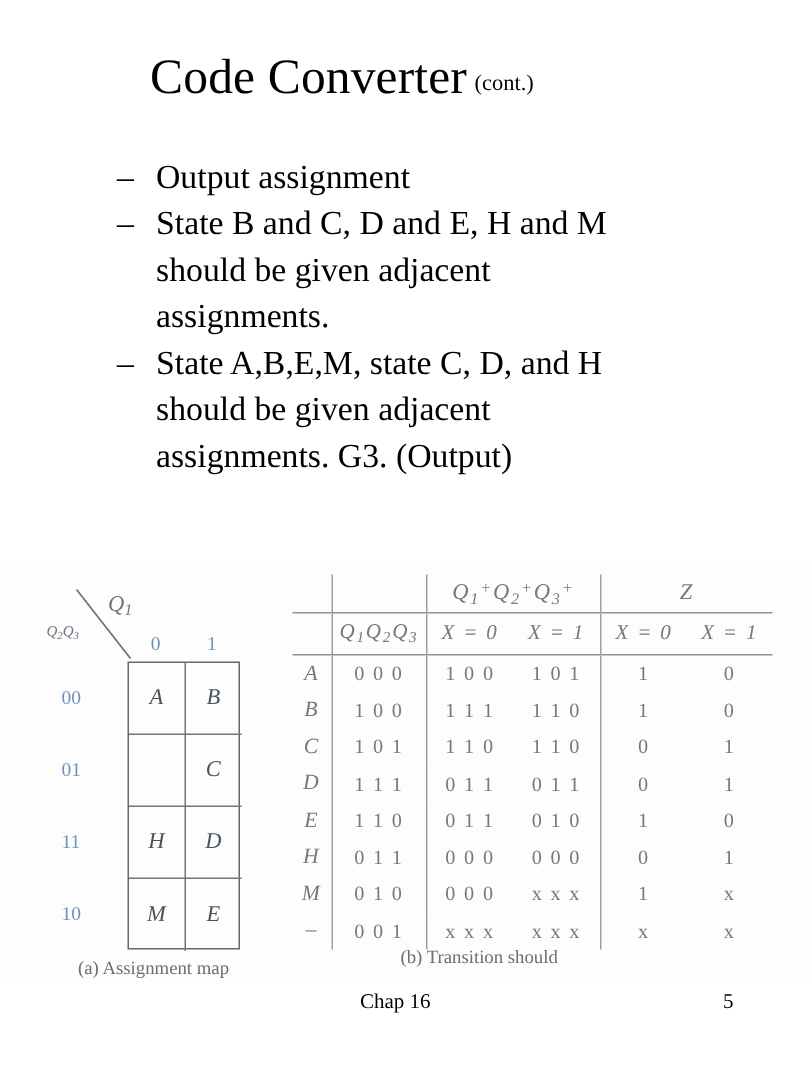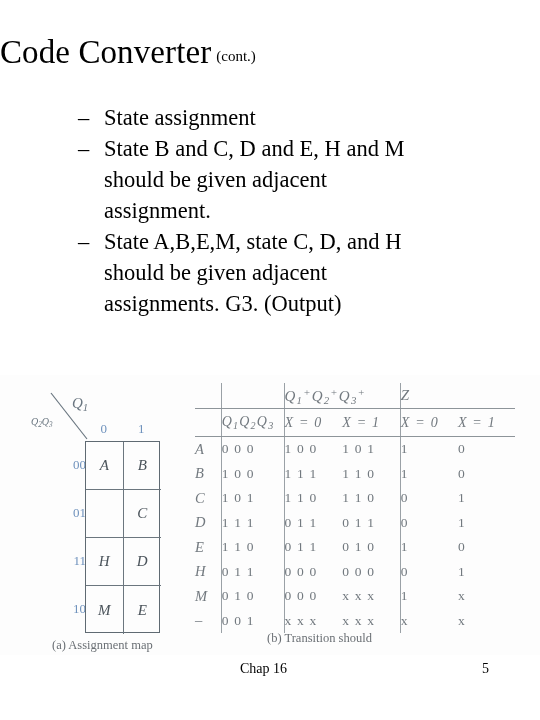--- a/index.html
+++ b/index.html
@@ -15,20 +15,21 @@
     font-family: "Liberation Serif", "DejaVu Serif", serif;
     color: #000000;
   }
 
   
   #slide-title {
     position: absolute;
     left: 0;
     top: 36px;
     width: 456px;
+    text-align: center;
     white-space: nowrap;
   }
   #slide-title .main {
     font-size: 33px;
     line-height: 1;
     letter-spacing: 0.1px;
   }
   #slide-title .cont {
     font-size: 15px;
     margin-left: 5px;
@@ -109,23 +110,23 @@
     font-size: 13px;
     color: #6f92bd;
     width: 37.5px;
     text-align: center;
     top: 38px;
   }
   .krow-label {
     position: absolute;
     font-size: 13px;
     color: #6f92bd;
-    left: 31px;
+    left: 16px;
     width: 30px;
-    text-align: right;
+    text-align: left;
     height: 48px;
     line-height: 48px;
   }
   #kcorner-diag {
     position: absolute;
     left: 24px;
     top: 8px;
     width: 40px;
     height: 50px;
     overflow: visible;
@@ -170,21 +171,21 @@
     position: absolute;
     left: 0;
     top: 0;
     border-collapse: collapse;
     color: #72797f;
     font-size: 13.5px;
   }
   #ttable td, #ttable th {
     padding: 0;
     font-weight: normal;
-    text-align: left;
+    text-align: center;
     vertical-align: middle;
     letter-spacing: 1.2px;
   }
   .col-state { width: 26px; }
   .col-q     { width: 62px; }
   .col-ns    { width: 58px; }
   .col-z     { width: 58px; }
 
   .hdr-top td { height: 25px; font-style: italic; font-size: 15px; }
   .hdr-sub td { height: 27px; font-style: italic; font-size: 14px; letter-spacing: 0.4px; }
@@ -216,28 +217,28 @@
 <body>
 
 <div id="slide-title">
   <span class="main">Code Converter</span><span class="cont">(cont.)</span>
 </div>
 
 <div id="bullets">
 
   <div class="bullet">
     <span class="dash">–</span>
-    <span class="ln">State assignment</span>
+    <span class="ln">Output assignment</span>
   </div>
 
   <div class="bullet">
     <span class="dash">–</span>
     <span class="ln">State B and C, D and E, H and M</span>
     <span class="ln">should be given adjacent</span>
-    <span class="ln">assignment.</span>
+    <span class="ln">assignments.</span>
   </div>
 
   <div class="bullet">
     <span class="dash">–</span>
     <span class="ln">State A,B,E,M,  state C, D, and H</span>
     <span class="ln">should be given adjacent</span>
     <span class="ln">assignments. G3. (Output)</span>
   </div>
 
 </div>

